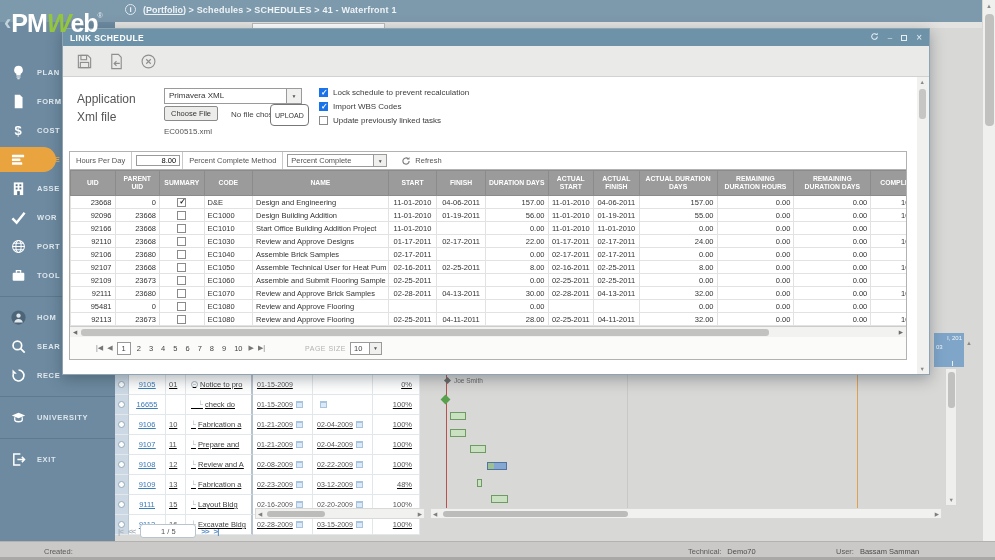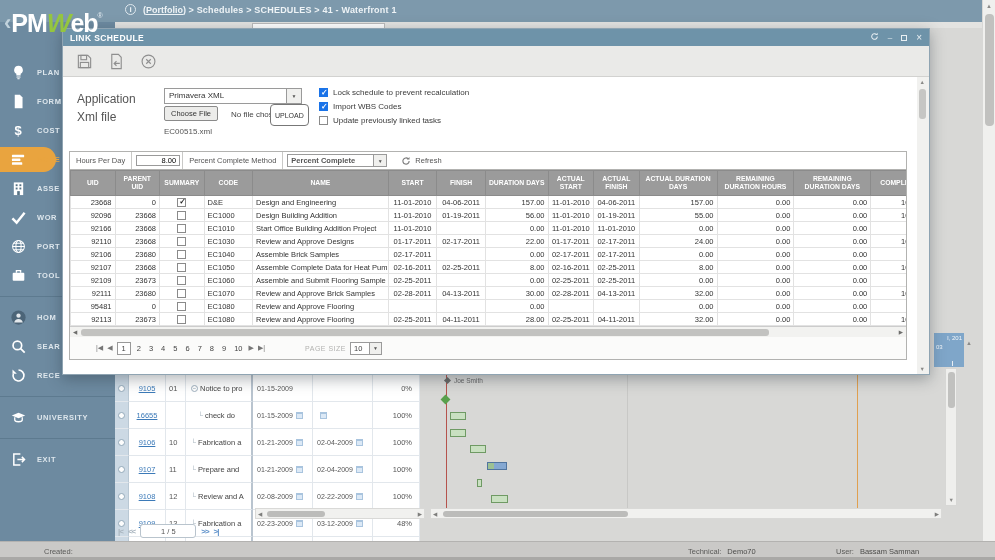--- a/index.html
+++ b/index.html
@@ -42,21 +42,21 @@
   .statusbar b { font-weight:normal; margin-left:6px; color:#4c4c4a; }
   .status-bottom { position:absolute; left:0; top:557px; width:995px; height:3px; background:#a9a8a6; }
 
   
   .page-vscroll { position:absolute; right:0; top:0; width:13px; height:557px; background:#f0f0ee; border-left:1px solid #d8d8d6; }
   .page-vscroll .arr { position:absolute; left:2px; width:8px; text-align:center; font-size:6px; color:#8a8a88; }
   .page-vscroll .thumb { position:absolute; left:1.5px; top:14px; width:9px; height:112px; background:#c1c1bf; border-radius:4px; }
 
   
   .bg-area { position:absolute; left:115px; top:375px; }
-  .bg-row { display:flex; height:27px; background:#fff; }
+  .bg-row { display:flex; height:20px; background:#fff;text-decoration:underline; }
   .bg-cell { border-right:1px solid #e2e7ec; border-bottom:1px solid #e2e7ec; display:flex; align-items:center; font-size:7.5px; color:#555; overflow:hidden; white-space:nowrap; }
   .c-radio { width:14px; background:#ccd9e4; justify-content:center; border-right:1px solid #b9c8d4; }
   .radio { width:7px; height:7px; border-radius:50%; border:1px solid #93a9ba; background:#fdfdfd; }
   .c-id { width:37px; justify-content:center; }
   .c-id span { color:#3c7ab8; text-decoration:underline; cursor:pointer; }
   .c-num { width:20px; padding-left:3px; }
   .c-name { width:67px; padding-left:5px; color:#444; border-right:2px solid #b9c4cf; }
   .tree-glyph { color:#aab6c0; margin-right:2px; font-size:7px; }
   .expand-glyph { display:inline-block; width:7px; height:7px; border:1px solid #9fb0be; border-radius:50%; color:#7c92a4; font-size:6px; line-height:5px; text-align:center; margin-right:2px; }
   .c-date { width:60px; padding-left:4px; font-size:7px; gap:3px; }
@@ -120,21 +120,21 @@
   .cb.checked { background:#1a73e8; border-color:#1a73e8; }
   .cb.checked::after { content:"✓"; position:absolute; left:1px; top:-1.5px; color:#fff; font-size:8px; font-weight:bold; }
   .cb.gchecked::after { content:"✓"; position:absolute; left:1px; top:-1.5px; color:#222; font-size:8px; font-weight:bold; }
 
   
   .grid { position:absolute; left:6px; top:74px; width:838px; border:1px solid #b2b2b0; background:#fff; overflow:hidden; }
   .grid-toolbar { height:18px; display:flex; align-items:stretch; border-bottom:1px solid #b2b2b0; font-size:7.5px; color:#555; }
   .gt-cell { display:flex; align-items:center; padding:0 6px; border-right:1px solid #c9c9c7; white-space:nowrap; }
   .hours-input { width:44px; margin:2px 0 2px 2px; border:1px solid #9a9a9a; font-size:7.5px; text-align:right; padding-right:3px; font-family:"Liberation Sans",sans-serif; }
   .gt-select { display:flex; border:1px solid #9a9a9a; background:#fff; height:13px; width:100px; margin:2px 4px; }
-  .gt-select .val { flex:1; font-size:7.5px; padding:1px 3px; white-space:nowrap; overflow:hidden;font-weight:bold; }
+  .gt-select .val { flex:1; font-size:7.5px; padding:1px 3px; white-space:nowrap; overflow:hidden; }
   .gt-select .dd { width:13px; border-left:1px solid #9a9a9a; background:#f0f0ee; display:flex; align-items:center; justify-content:center; font-size:5px; color:#555; cursor:pointer; }
   .refresh-wrap { display:flex; align-items:center; gap:4px; padding-left:10px; color:#555; cursor:pointer; }
   .refresh-wrap svg { width:10px; height:10px; }
   .mtable { border-collapse:collapse; table-layout:fixed; width:858px; }
   .mtable th { background:#9b9b9b; color:#fff; font-size:6.8px; font-weight:bold; height:25px; border:1px solid #8b8b8b; line-height:1.2; padding:0 2px; text-transform:uppercase; }
   .mtable td { height:13px; border:1px solid #e2e2e2; font-size:7.5px; color:#333; padding:0 3px; white-space:nowrap; overflow:hidden; }
   .mtable td.r { text-align:right; } .mtable td.c { text-align:center; }
   .mtable th:nth-child(1){width:44px} .mtable th:nth-child(2){width:44px} .mtable th:nth-child(3){width:44px}
   .mtable th:nth-child(4){width:48px} .mtable th:nth-child(5){width:134px} .mtable th:nth-child(6){width:48px}
   .mtable th:nth-child(7){width:48px} .mtable th:nth-child(8){width:62px} .mtable th:nth-child(9){width:45px}
@@ -702,21 +702,21 @@
                 <td class="r">0.00</td>
                 <td class="r">0.00</td>
                 <td class="r">0.00</td>
                 <td class="r">0.00</td>
               </tr>
               <tr>
                 <td class="r">92107</td>
                 <td class="r">23668</td>
                 <td class="c"><span class="cb" style="vertical-align: middle;"></span></td>
                 <td>EC1050</td>
-                <td>Assemble Complete Data for Heat Pum</td>
+                <td>Assemble Technical User for Heat Pum</td>
                 <td class="c">02-16-2011</td>
                 <td class="c">02-25-2011</td>
                 <td class="r">8.00</td>
                 <td class="c">02-16-2011</td>
                 <td class="c">02-25-2011</td>
                 <td class="r">8.00</td>
                 <td class="r">0.00</td>
                 <td class="r">0.00</td>
                 <td class="r">100.00</td>
               </tr>

